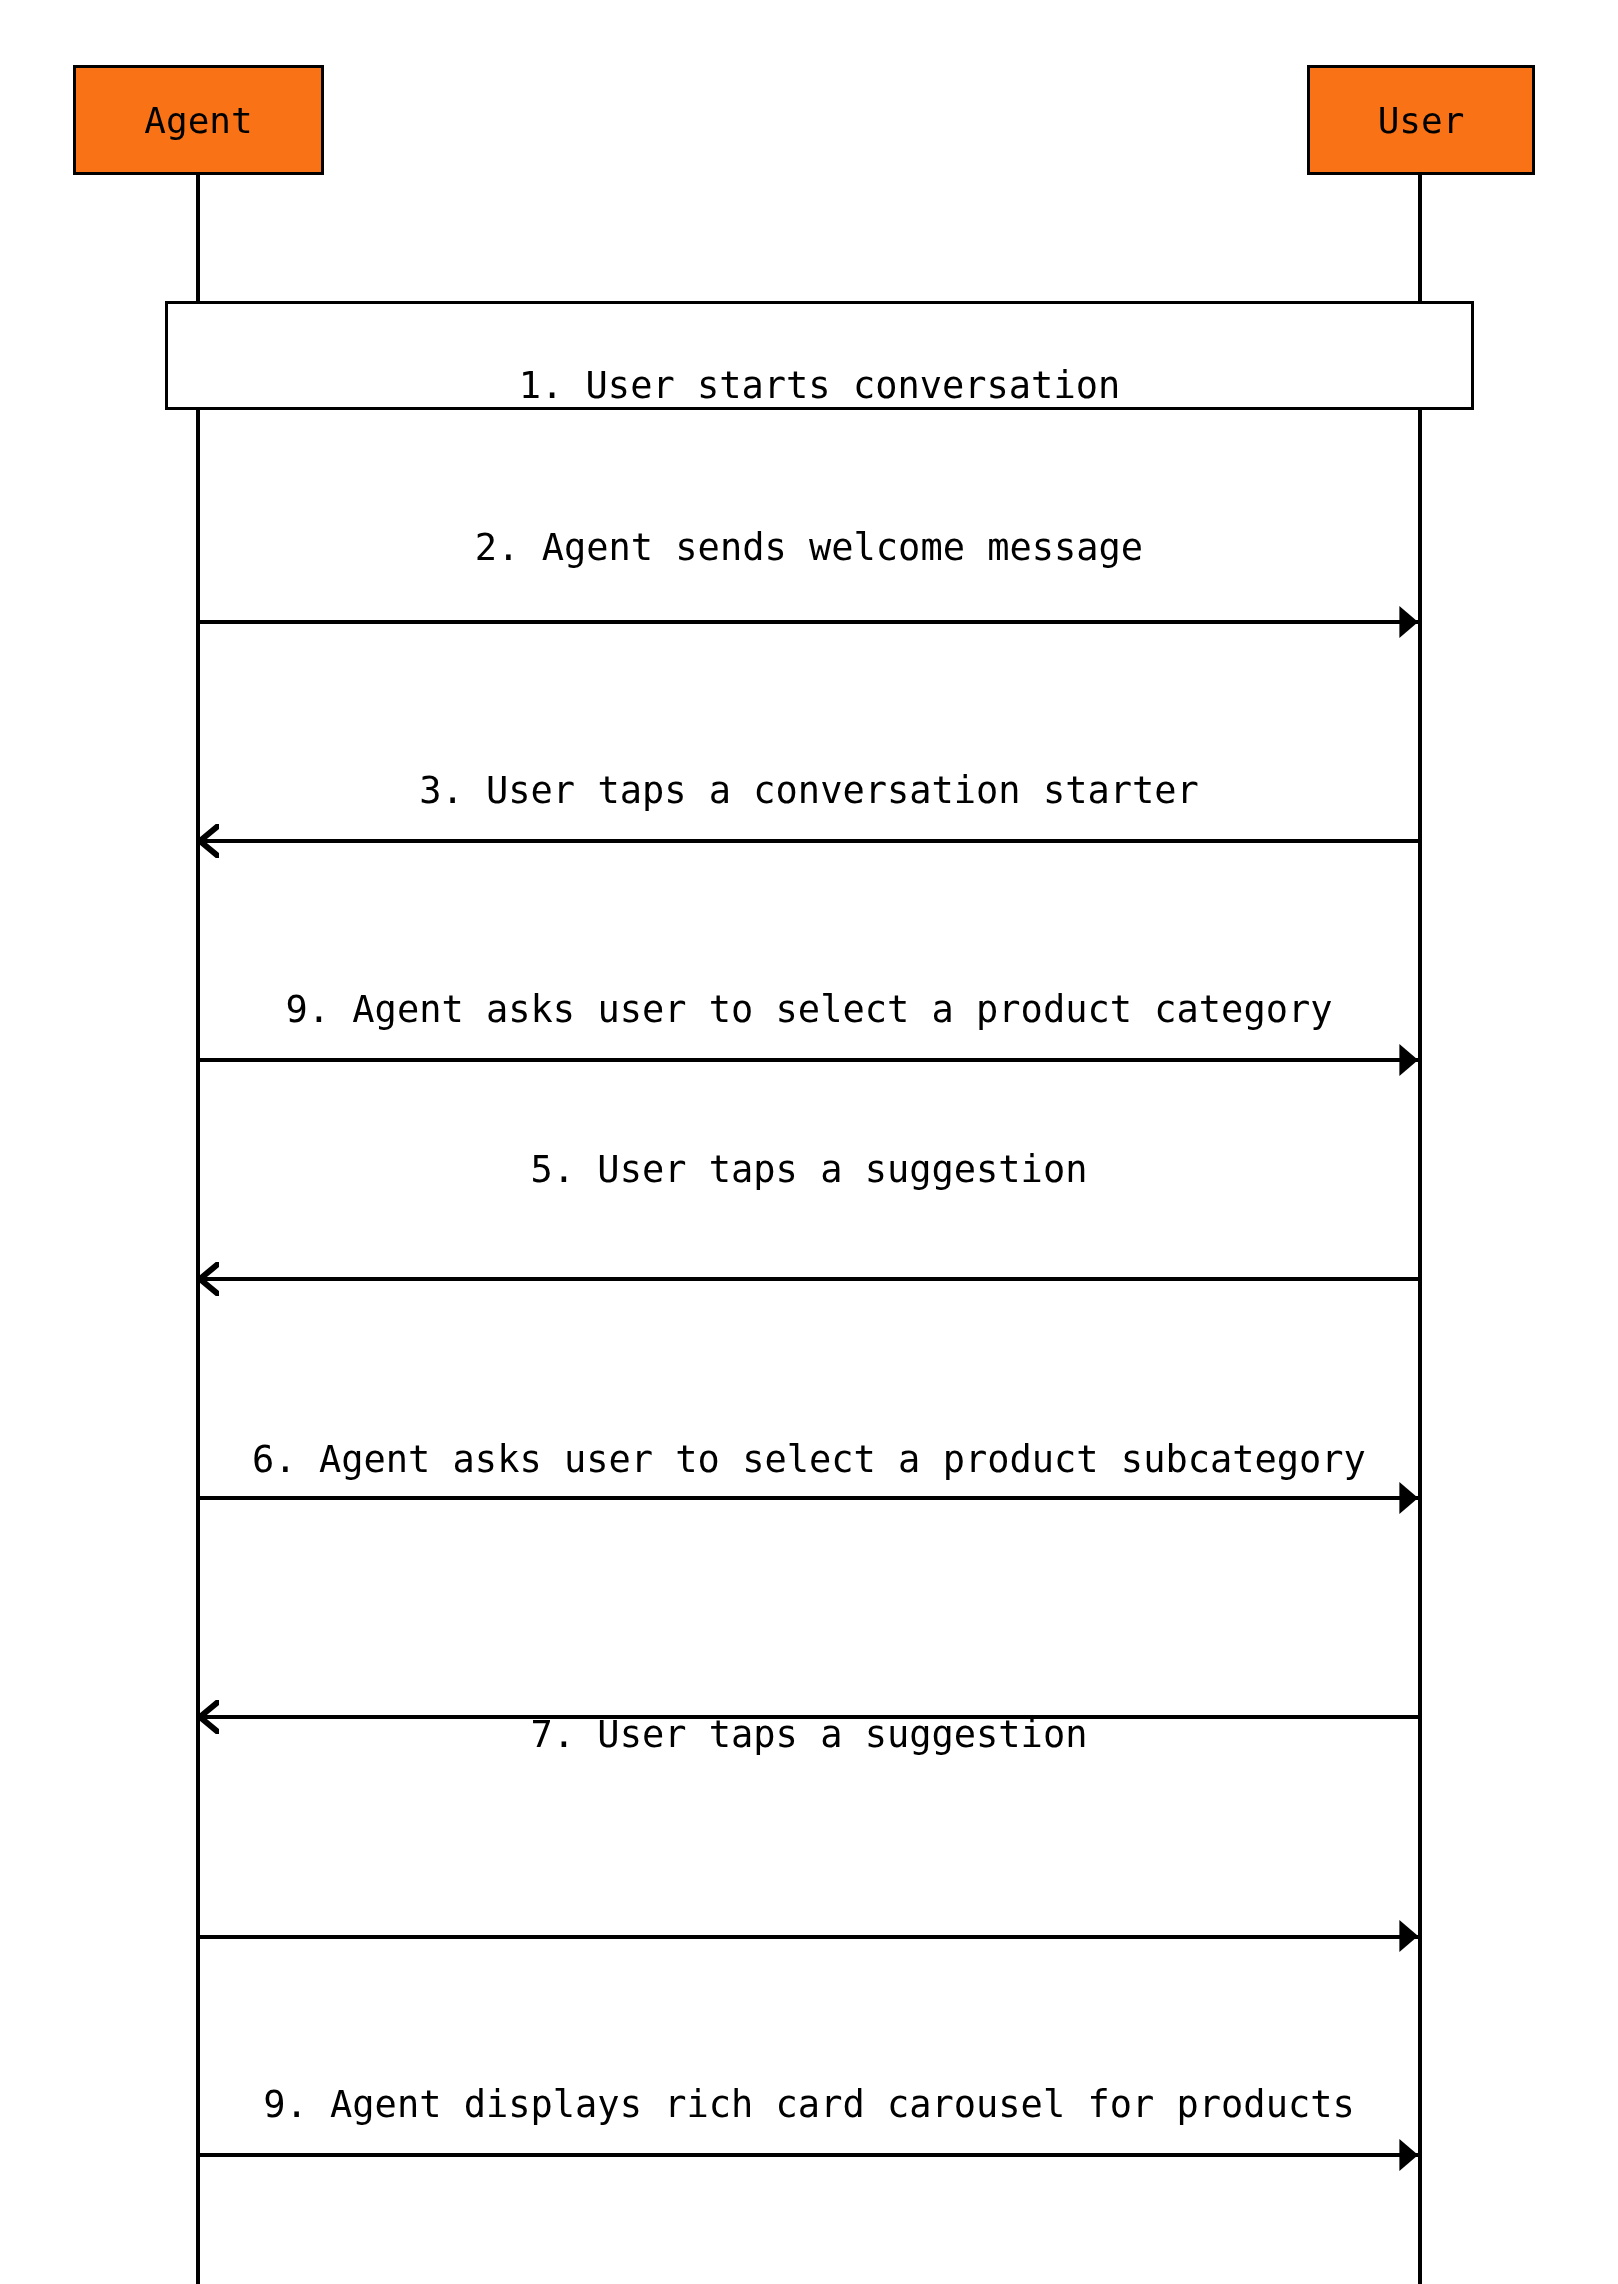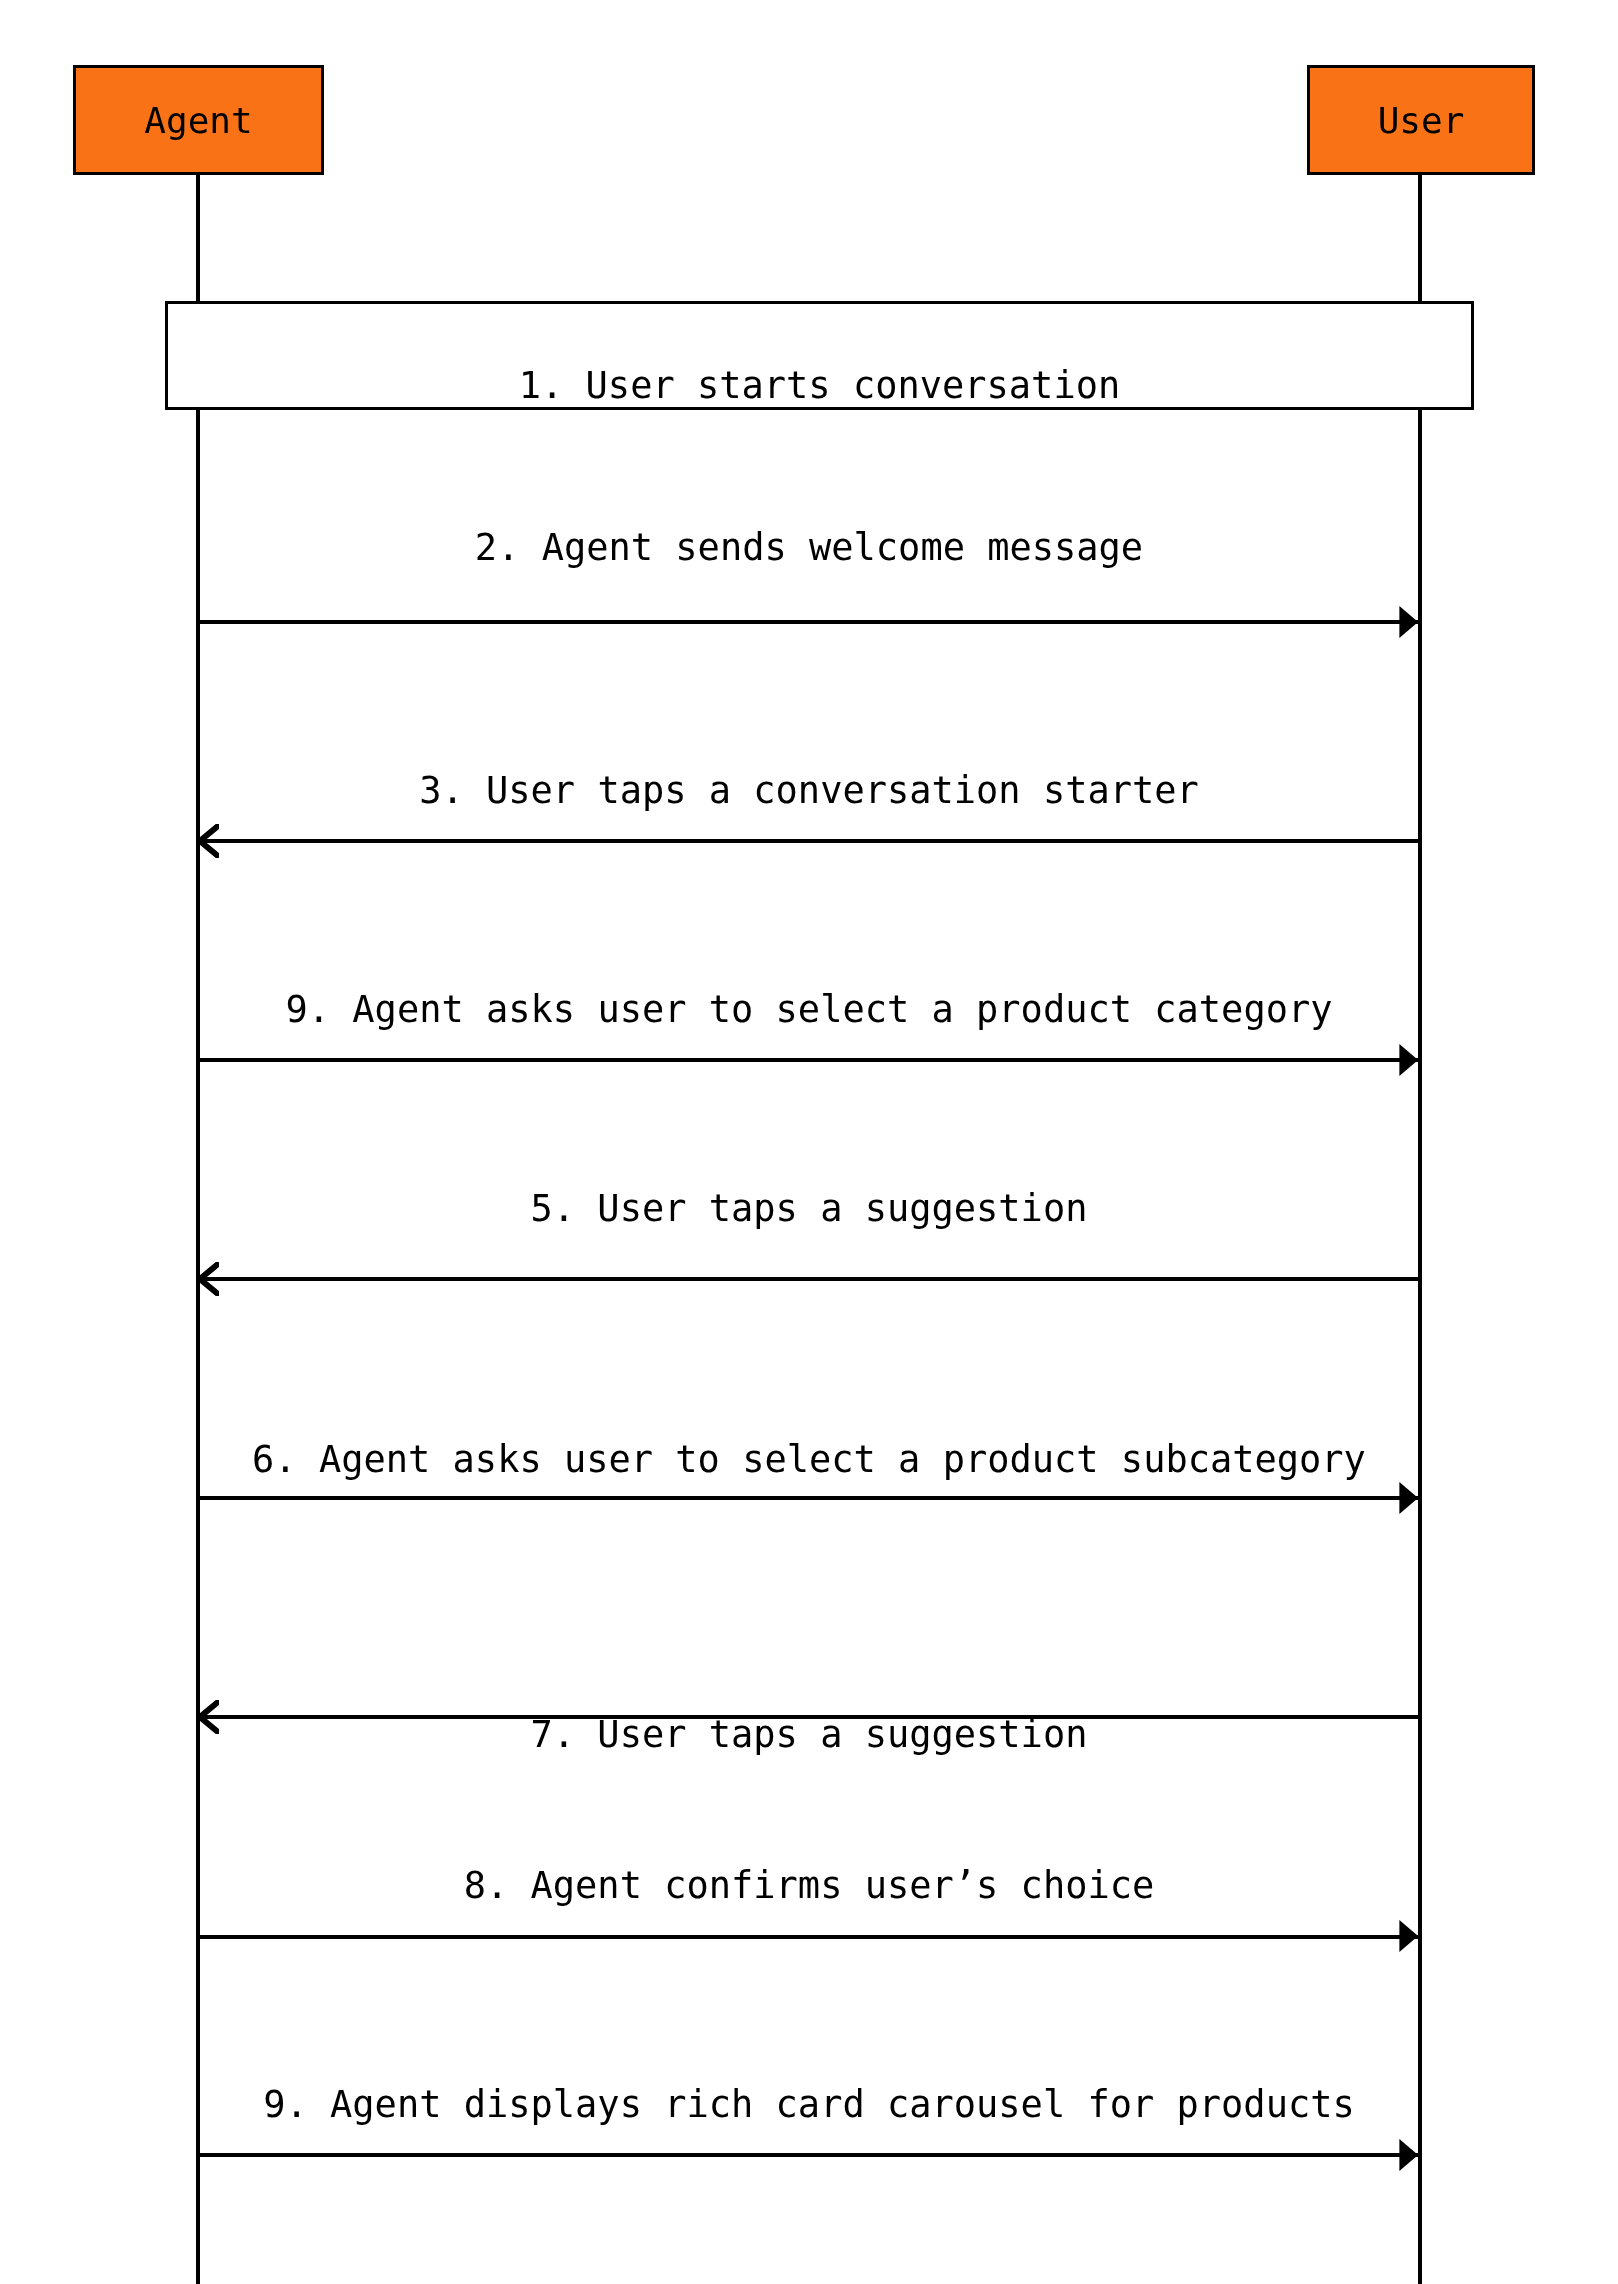--- a/index.html
+++ b/index.html
@@ -95,39 +95,38 @@
   <svg class="head" style="left:198px; top:824px;" viewBox="0 0 46 74">
       <polyline points="43,5 4,37 43,69" fill="none" stroke="#000000" stroke-width="13" stroke-linecap="round" stroke-linejoin="round"></polyline>
     </svg>
 
   <div class="msg-label" style="top:985px;">9. Agent asks user to select a product category</div>
   <div class="msg-line" style="top:1058px;"></div>
   <svg class="head" style="left:1398px; top:1043px;" viewBox="0 0 46 74">
       <path d="M3 2 L44 37 L3 72 Z" fill="#000000"></path>
     </svg>
 
-  <div class="msg-label" style="top:1184px;">5. User taps a suggestion</div>
+  <div class="msg-label" style="top:1145px;">5. User taps a suggestion</div>
   <div class="msg-line" style="top:1277px;"></div>
   <svg class="head" style="left:198px; top:1262px;" viewBox="0 0 46 74">
       <polyline points="43,5 4,37 43,69" fill="none" stroke="#000000" stroke-width="13" stroke-linecap="round" stroke-linejoin="round"></polyline>
     </svg>
 
   <div class="msg-label" style="top:1423px;margin-top:12px;">6. Agent asks user to select a product subcategory</div>
   <div class="msg-line" style="top:1496px;"></div>
   <svg class="head" style="left:1398px; top:1481px;" viewBox="0 0 46 74">
       <path d="M3 2 L44 37 L3 72 Z" fill="#000000"></path>
     </svg>
 
   <div class="msg-label" style="top:1710px;">7. User taps a suggestion</div>
   <div class="msg-line" style="top:1715px;"></div>
   <svg class="head" style="left:198px; top:1700px;" viewBox="0 0 46 74">
       <polyline points="43,5 4,37 43,69" fill="none" stroke="#000000" stroke-width="13" stroke-linecap="round" stroke-linejoin="round"></polyline>
     </svg>
 
-  <div class="msg-label" style="top:1861px;">8. Agent confirms user’s choice</div>
   <div class="msg-line" style="top:1935px;"></div>
   <svg class="head" style="left:1398px; top:1919px;" viewBox="0 0 46 74">
       <path d="M3 2 L44 37 L3 72 Z" fill="#000000"></path>
     </svg>
 
   <div class="msg-label" style="top:2080px;">9. Agent displays rich card carousel for products</div>
   <div class="msg-line" style="top:2153px;"></div>
   <svg class="head" style="left:1398px; top:2138px;" viewBox="0 0 46 74">
       <path d="M3 2 L44 37 L3 72 Z" fill="#000000"></path>
     </svg>

